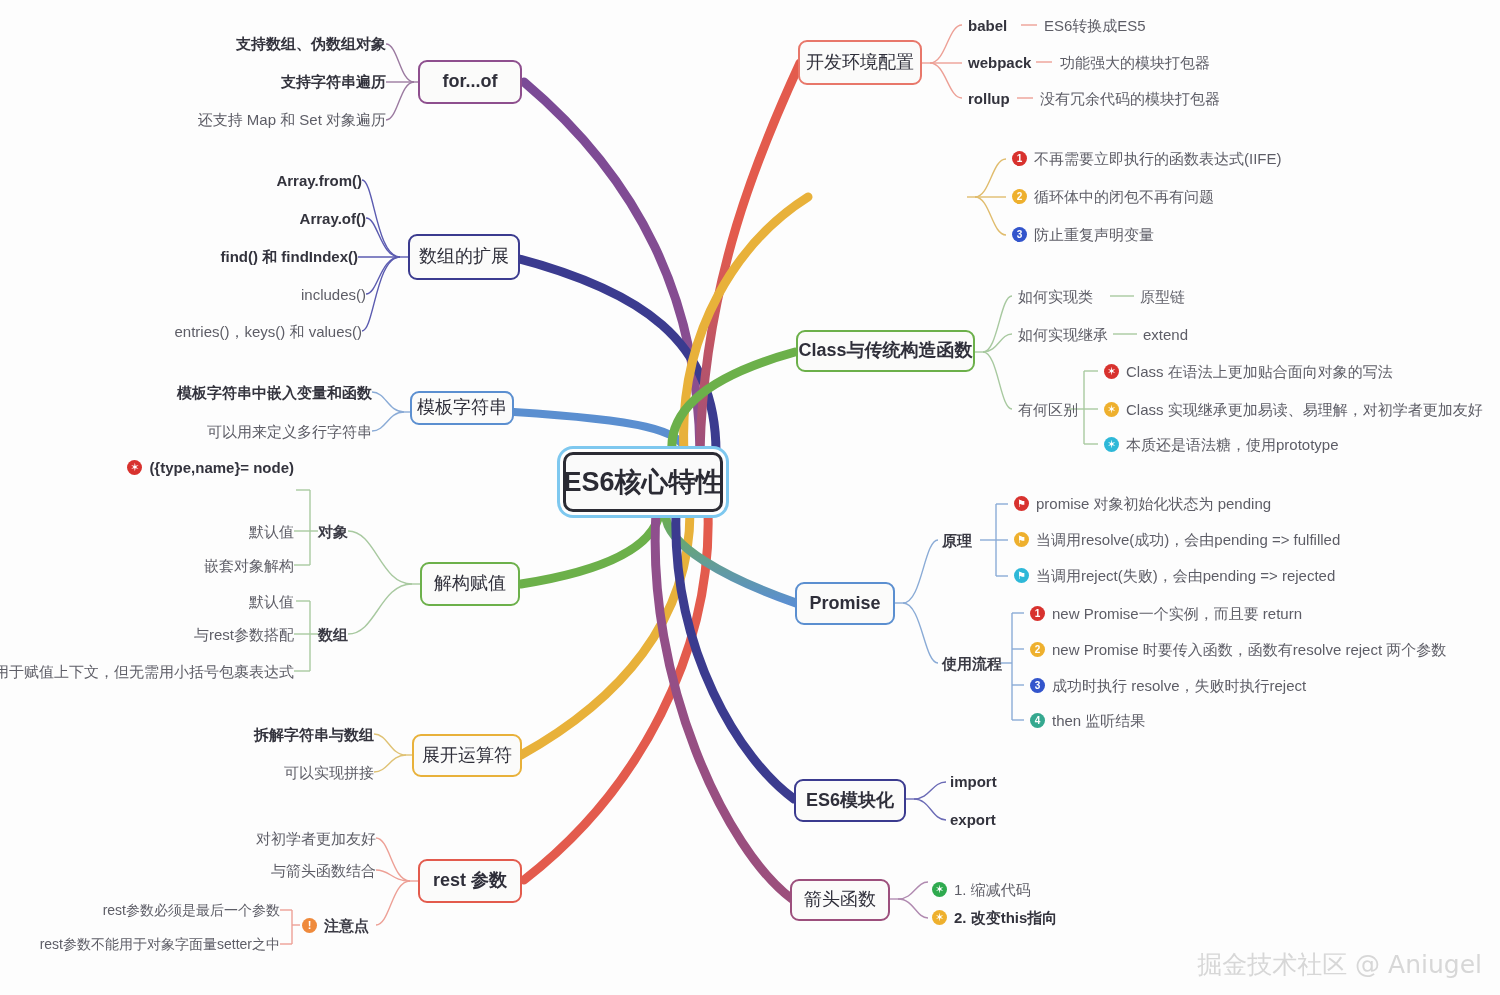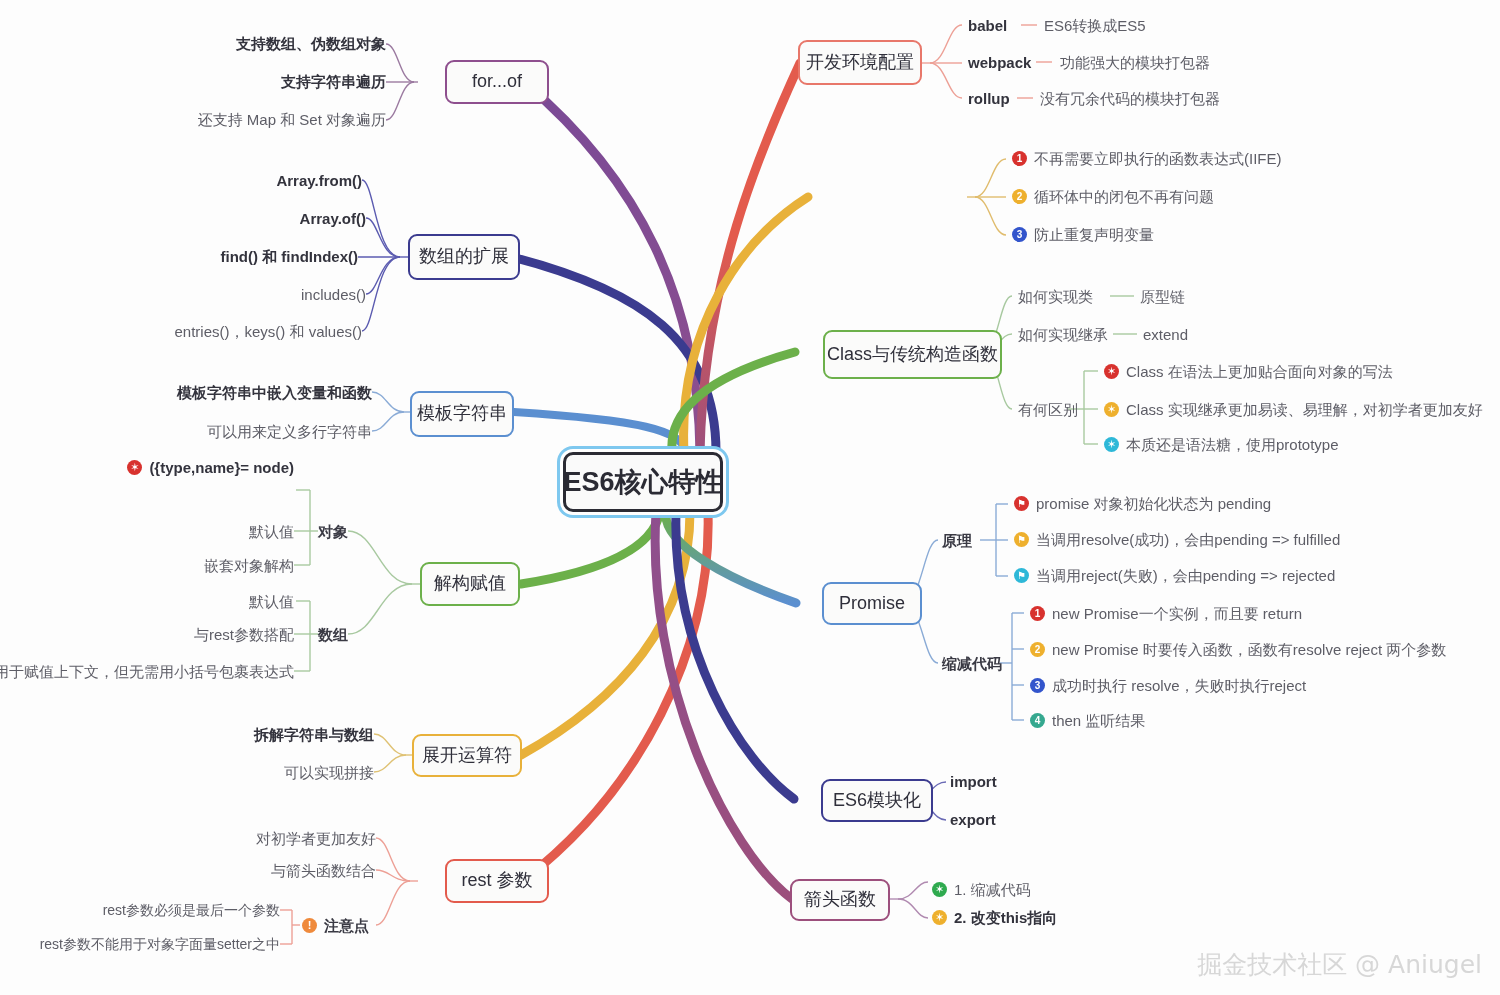--- a/index.html
+++ b/index.html
@@ -19,21 +19,21 @@
     background:#fbfbfa;
     border:2.5px solid #888;
     border-radius:9px;
     display:flex;align-items:center;justify-content:center;
     font-size:18px;
     color:#2f2f3a;
     white-space:nowrap;
     padding:0 16px;
     line-height:1.1;
   }
-  .node.bold{font-weight:normal;margin-left:27px;}
+  .node.bold{font-weight:bold;}
 
   
   #root-node{
     position:absolute;
     box-sizing:border-box;
     background:#fafafa;
     border:3px solid #2b2b34;
     border-radius:10px;
     display:flex;align-items:center;justify-content:center;
     font-size:27px;font-weight:bold;color:#2b2b34;
@@ -284,21 +284,21 @@
       <path d="M898,899 C914,899 916,918 928,918"></path>
     </g>
   </svg>
 
   <div id="root-node" style="left:563px;top:452px;width:160px;height:60px;">ES6核心特性</div>
 
   <div class="node bold" style="left:418px;top:60px;width:104px;height:44px;border-color:#8e4f8e;">for...of</div>
 
   <div class="node" style="left:408px;top:234px;width:112px;height:46px;border-color:#3b3b8f;">数组的扩展</div>
 
-  <div class="node" style="left:410px;top:391px;width:104px;height:46px;border-color:#5b8fd0;">模板字符串</div>
+  <div class="node" style="left:410px;top:391px;width:104px;height:34px;border-color:#5b8fd0;">模板字符串</div>
 
   <div class="node" style="left:420px;top:562px;width:100px;height:44px;border-color:#6cb04a;">解构赋值</div>
 
   <div class="node" style="left:412px;top:734px;width:110px;height:43px;border-color:#e8b13a;">展开运算符</div>
 
   <div class="node bold" style="left:418px;top:859px;width:104px;height:44px;border-color:#e35b4d;">rest 参数</div>
 
   <div class="leaf r bold" style="left:90px;top:36px;width:296px;">支持数组、伪数组对象</div>
   <div class="leaf r bold" style="left:90px;top:74px;width:296px;">支持字符串遍历</div>
   <div class="leaf r" style="left:90px;top:112px;width:296px;">还支持 Map 和 Set 对象遍历</div>
@@ -335,21 +335,21 @@
   <div class="leaf sub" style="left:302px;top:918px;">
     <span class="excl" style="background:#ef8a3c;">!</span>
     <span>注意点</span>
   </div>
   <div class="leaf r" style="left:40px;top:903px;width:240px;font-size:14px;">rest参数必须是最后一个参数</div>
   <div class="leaf r" style="left:20px;top:937px;width:260px;font-size:14px;">rest参数不能用于对象字面量setter之中</div>
 
   <div class="node" style="left:798px;top:40px;width:124px;height:45px;border-color:#e8776a;">开发环境配置</div>
 
 
-  <div class="node bold" style="left:796px;top:330px;width:179px;height:49px;border-color:#6cb04a;">Class与传统构造函数</div>
+  <div class="node bold" style="left:796px;top:330px;width:179px;height:42px;border-color:#6cb04a;">Class与传统构造函数</div>
 
   <div class="node bold" style="left:795px;top:582px;width:100px;height:43px;border-color:#5b8fd0;">Promise</div>
 
   <div class="node bold" style="left:794px;top:779px;width:112px;height:43px;border-color:#3b3b8f;">ES6模块化</div>
 
   <div class="node" style="left:790px;top:879px;width:100px;height:42px;border-color:#9c4f7c;">箭头函数</div>
 
   <div class="leaf bold" style="left:968px;top:18px;">babel</div>
   <div class="leaf" style="left:1044px;top:18px;">ES6转换成ES5</div>
   <div class="leaf bold" style="left:968px;top:55px;">webpack</div>
@@ -383,21 +383,21 @@
   <div class="leaf" style="left:1104px;top:402px;">
     <span class="star" style="background:#eeb02e;"></span>
     <span>Class 实现继承更加易读、易理解，对初学者更加友好</span>
   </div>
   <div class="leaf" style="left:1104px;top:437px;">
     <span class="star" style="background:#2eb8d8;"></span>
     <span>本质还是语法糖，使用prototype</span>
   </div>
 
   <div class="leaf sub" style="left:942px;top:533px;">原理</div>
-  <div class="leaf sub" style="left:942px;top:656px;">缩减代码</div>
+  <div class="leaf sub" style="left:942px;top:656px;">使用流程</div>
 
   <div class="leaf" style="left:1014px;top:496px;">
     <span class="flag" style="background:#d8322e;"></span>
     <span>promise 对象初始化状态为 pending</span>
   </div>
   <div class="leaf" style="left:1014px;top:532px;">
     <span class="flag" style="background:#eeb02e;"></span>
     <span>当调用resolve(成功)，会由pending =&gt; fulfilled</span>
   </div>
   <div class="leaf" style="left:1014px;top:568px;">

